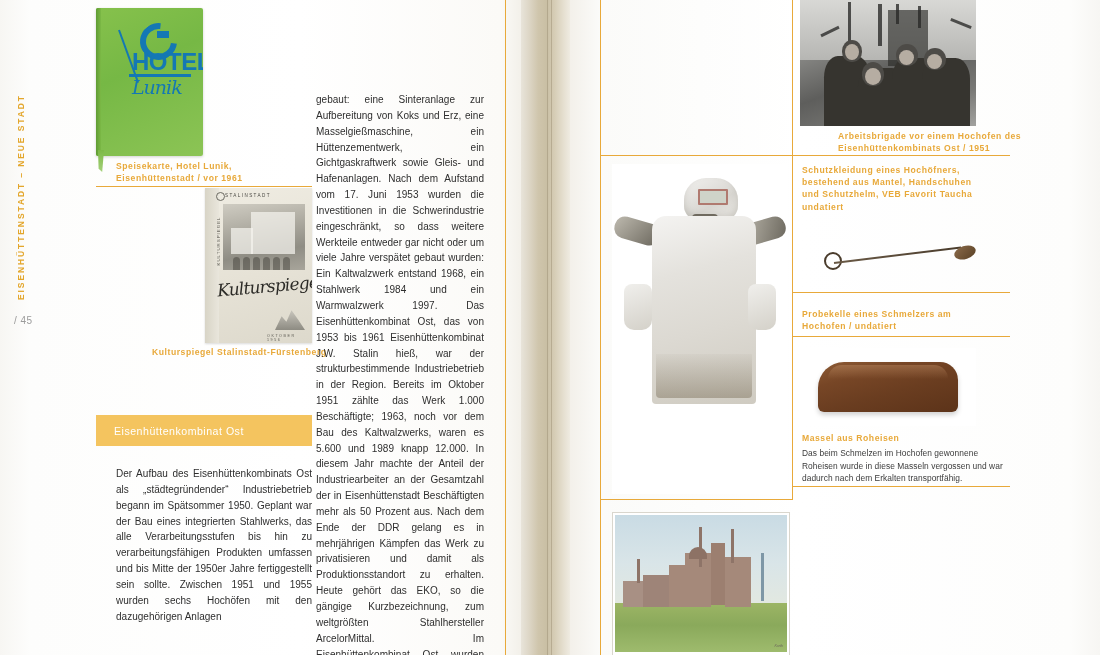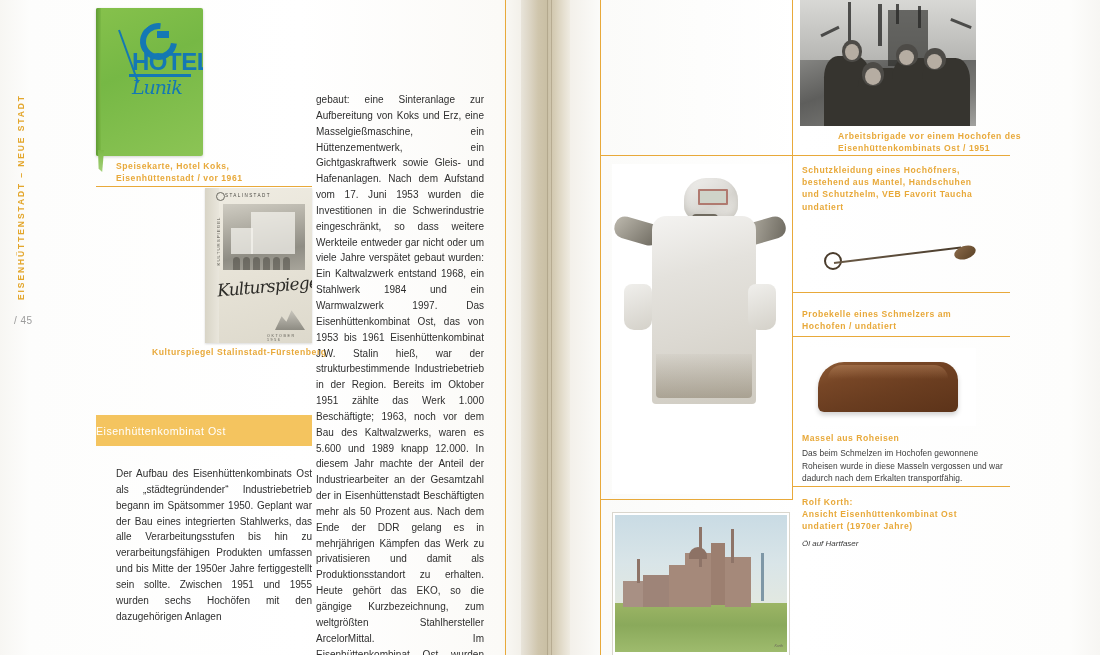--- a/index.html
+++ b/index.html
@@ -86,21 +86,21 @@
     font-family:"DejaVu Serif",serif;font-style:italic;letter-spacing:-.8px;
     transform:rotate(-5deg);}
   .kultur .mountain{position:absolute;left:70px;top:120px;width:30px;height:22px;
     background:linear-gradient(to top,#8d8b82,#cfccc3);
     clip-path:polygon(0 100%,22% 38%,38% 62%,55% 10%,78% 55%,100% 100%);}
   .kultur .foot{position:absolute;left:62px;top:146px;font-size:3.6px;letter-spacing:1.6px;color:#5a5850;}
 
   
   .head-bar{position:absolute;left:96px;top:415px;width:216px;height:31px;
     background:#f4c45f;display:flex;align-items:center;}
-  .head-bar span{color:#fff;font-size:10.6px;letter-spacing:.5px;}
+  .head-bar span{color:#fff;font-size:10.6px;letter-spacing:.5px;padding-left:18px;}
 
   
   .ph-brigade{position:absolute;left:800px;top:0;width:176px;height:126px;
     background:linear-gradient(160deg,#b9b9b6 0%,#8f8f8c 25%,#5e5e5c 55%,#787875 80%,#a2a29f 100%);
     overflow:hidden;}
   .ph-brigade .sky{position:absolute;left:0;top:0;width:100%;height:48%;
     background:linear-gradient(to bottom,#d8d8d5,#b6b6b3);}
   .ph-brigade .tower{position:absolute;background:rgba(40,40,38,.78);}
   .ph-brigade .head{position:absolute;border-radius:50% 50% 45% 45%;background:#4d4b47;}
   .ph-brigade .body{position:absolute;border-radius:30% 30% 0 0;background:#36342f;}
@@ -176,21 +176,21 @@
         <div class="c"></div>
           <div class="bar"></div>
       </div>
       <div class="menu-word">HOTEL</div>
       <div class="menu-underline"></div>
       <div class="menu-script">Lunik</div>
     </div>
     <div class="menu-ribbon"></div>
 
     <div style="position:absolute;left:116px;top:160px;width:190px;">
-      <div class="cap-title">Speisekarte, Hotel Koks,</div>
+      <div class="cap-title">Speisekarte, Hotel Lunik,</div>
       <div class="cap-title">Eisenhüttenstadt / vor 1961</div>
     </div>
     <div class="rule-h" style="left:96px;top:186px;width:216px;"></div>
 
     <div class="kultur">
       <div class="edge"></div>
       <div class="vtext">KULTURSPIEGEL</div>
       <div class="badge"></div>
       <div class="hdr">STALINSTADT</div>
       <div class="photo">
@@ -285,26 +285,20 @@
     <div class="massel">
         <div class="massel-top"></div>
       </div>
   </div>
 
   <div style="position:absolute;left:802px;top:432px;width:205px;">
     <div class="cap-title" style="margin-bottom:3px;">Massel aus Roheisen</div>
     <div class="cap-body">Das beim Schmelzen im Hochofen gewonnene Roheisen wurde in diese Masseln vergossen und war dadurch nach dem Erkalten transportfähig.</div>
   </div>
 
-  <div style="position:absolute;left:802px;top:496px;width:205px;">
-    <div class="cap-title">Rolf Korth:</div>
-    <div class="cap-title">Ansicht Eisenhüttenkombinat Ost</div>
-    <div class="cap-title" style="margin-bottom:5px;">undatiert (1970er Jahre)</div>
-    <div class="cap-ital">Öl auf Hartfaser</div>
-  </div>
 
   <div class="ph-suit">
     <div class="suit-hood">
       <div class="suit-visor"></div>
     </div>
     <div class="suit-collar"></div>
     <div class="suit-sleeve l"></div>
     <div class="suit-sleeve r"></div>
     <div class="suit-coat">
       <div class="suit-grime" style="left:4px;top:138px;width:96px;"></div>

